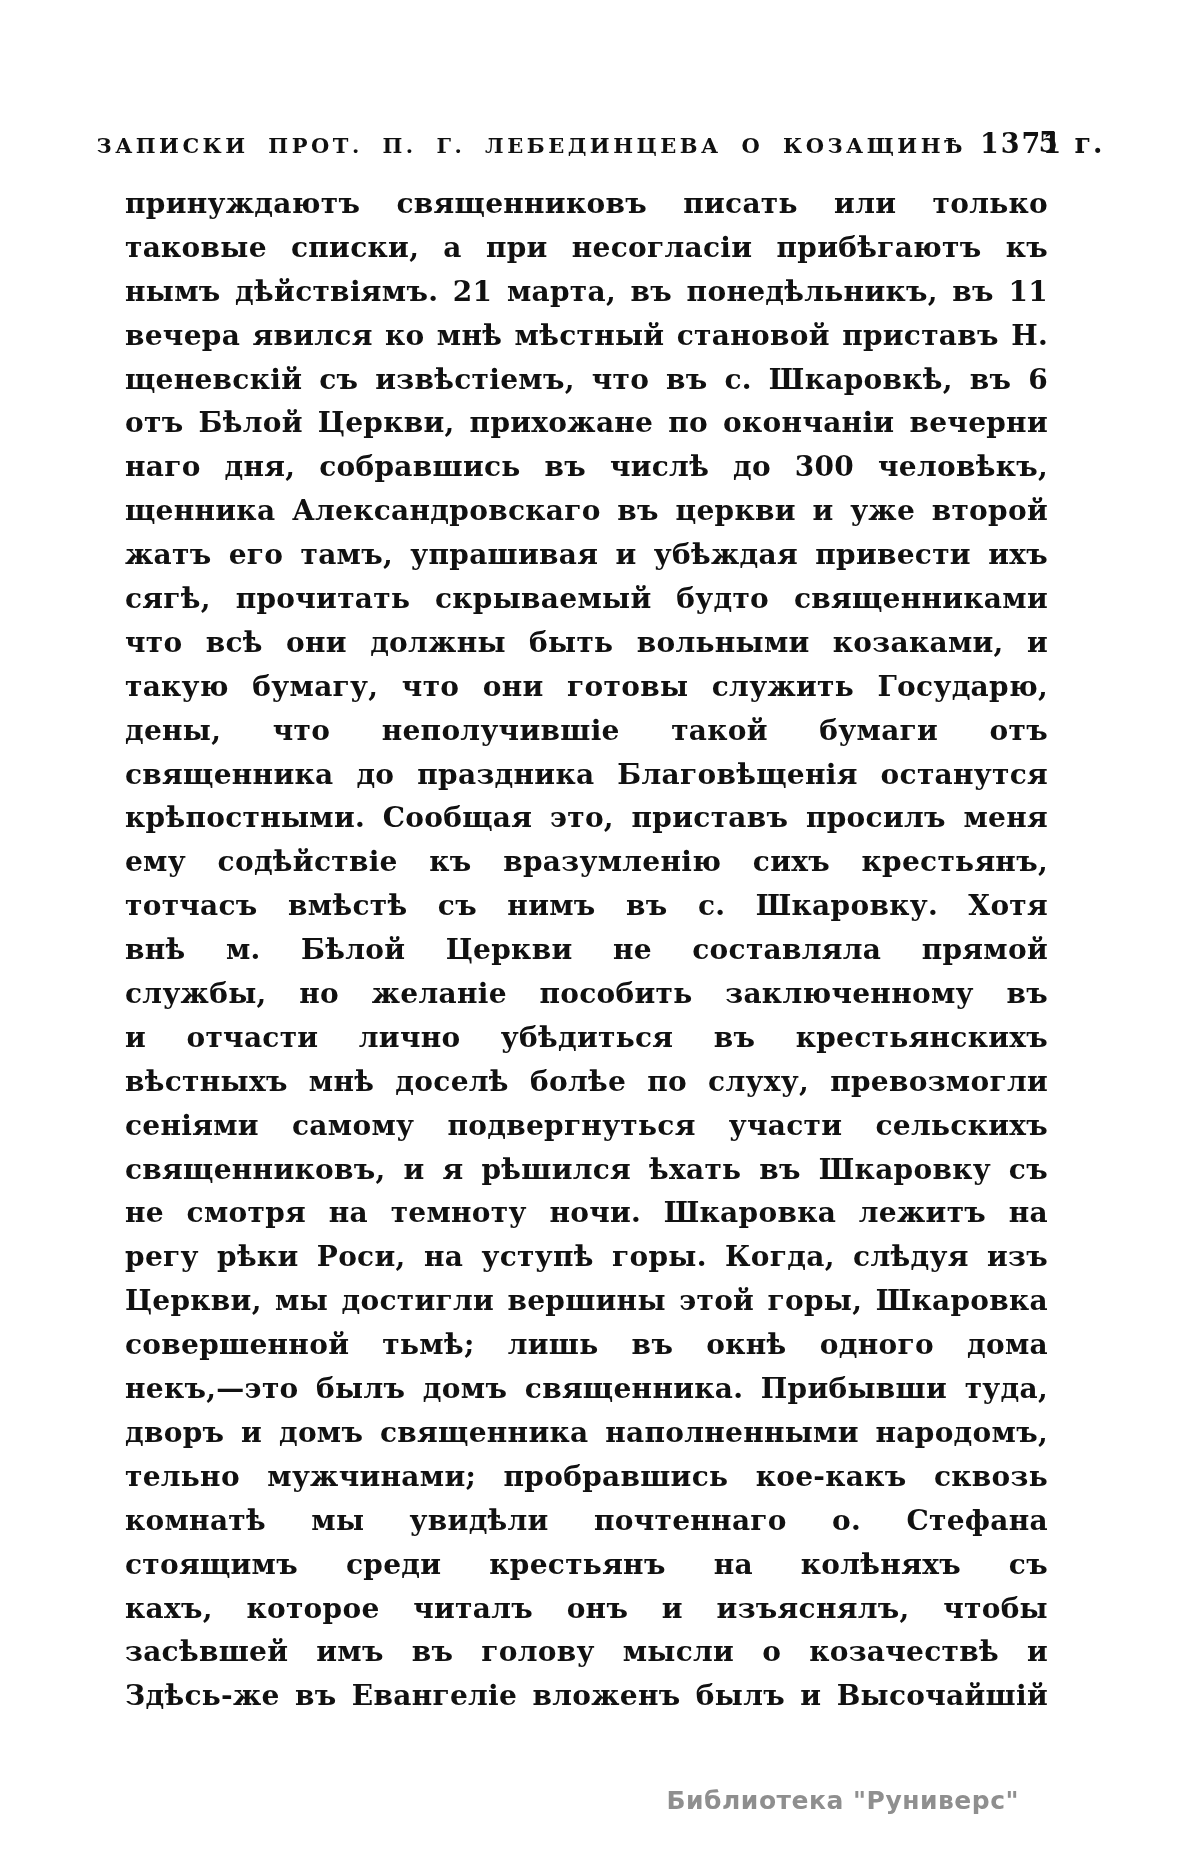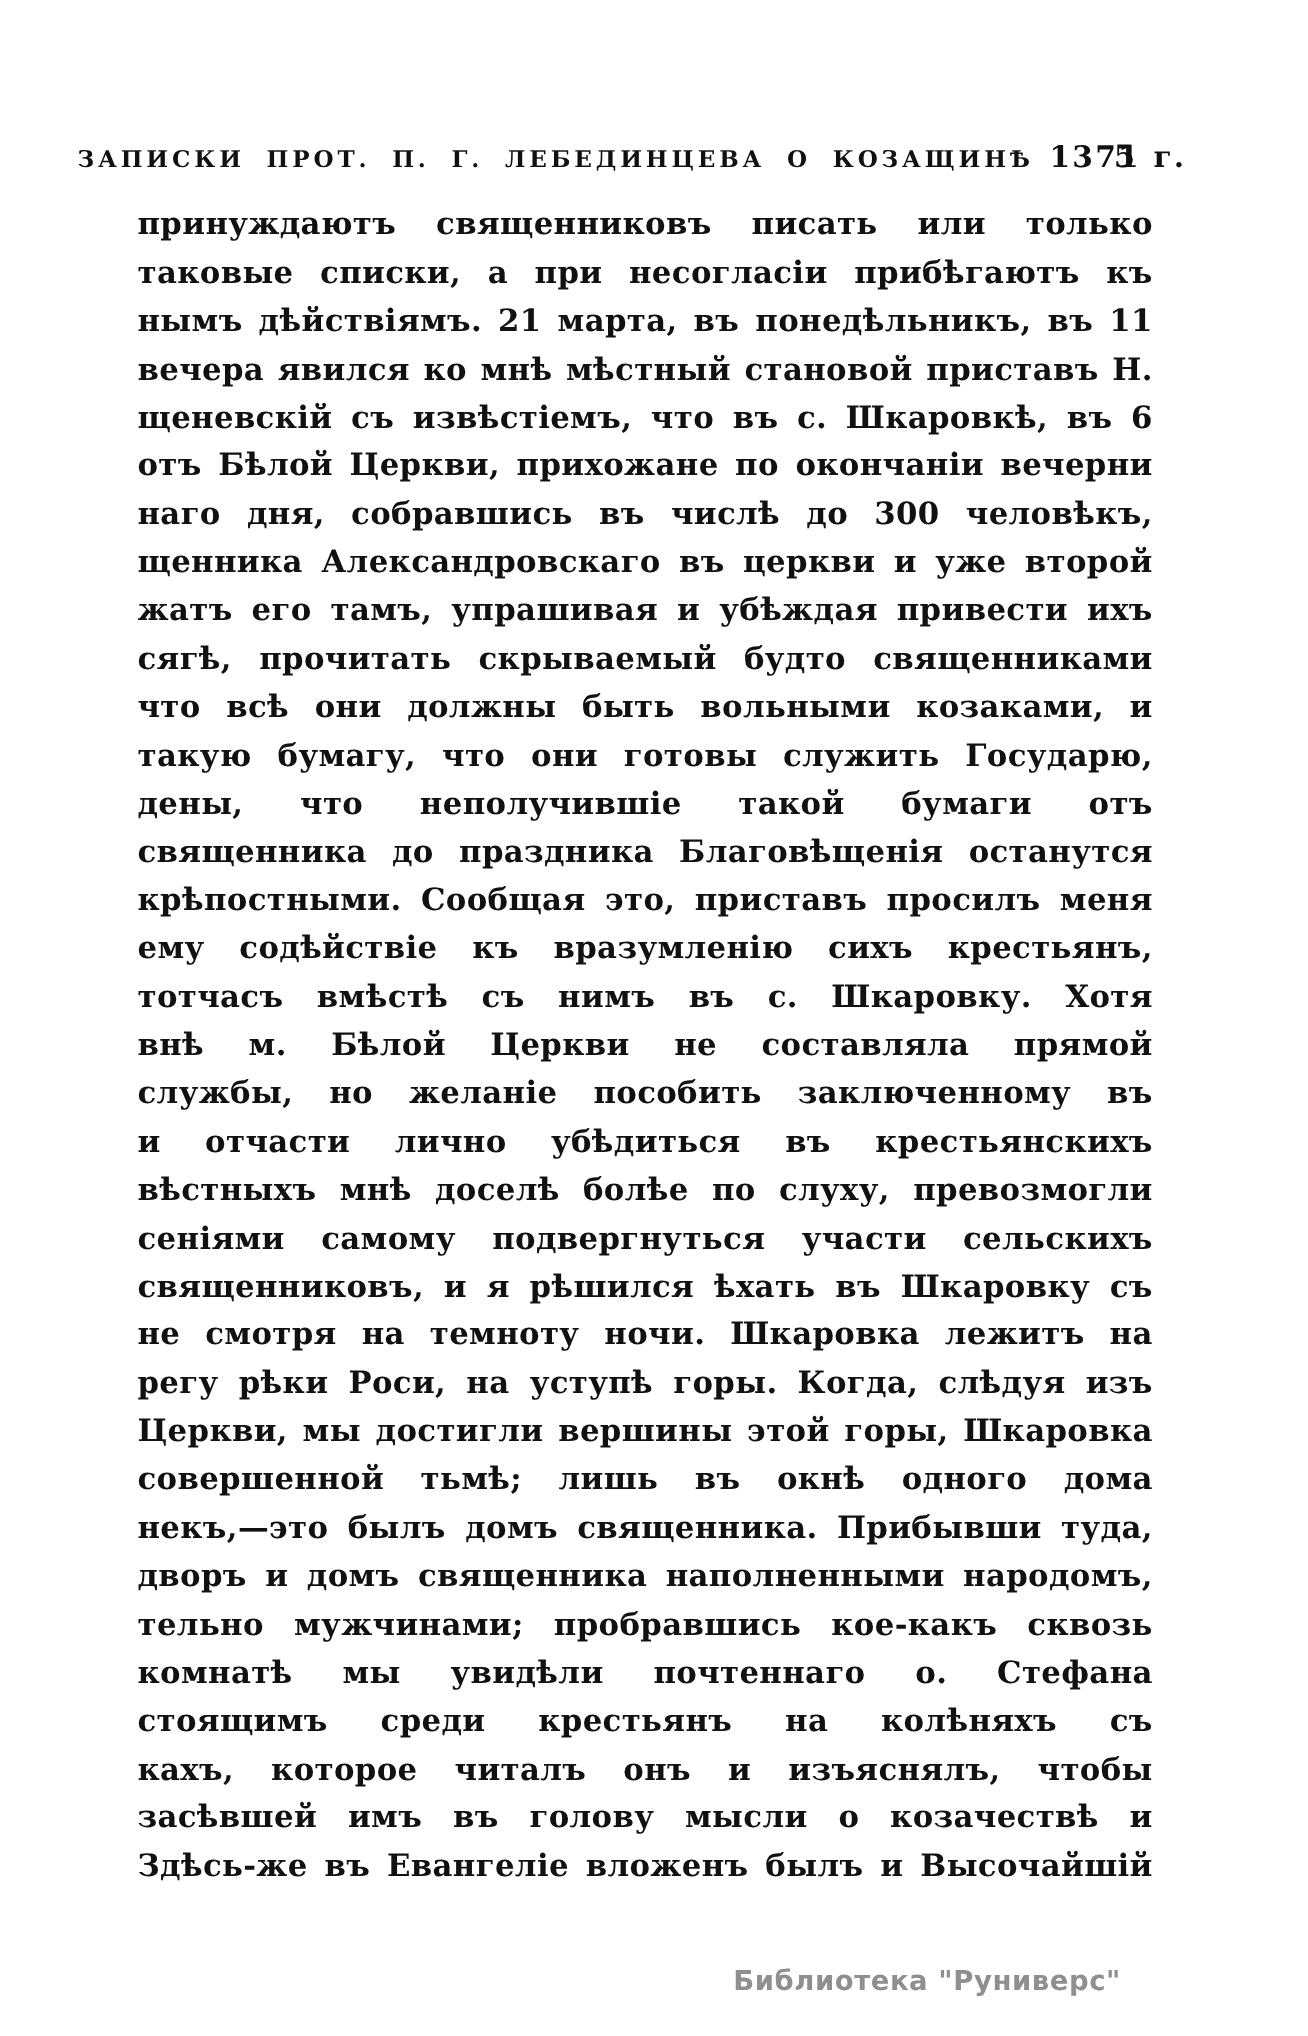--- a/index.html
+++ b/index.html
@@ -8,21 +8,21 @@
     width: 1189px;
     height: 1851px;
     background: #ffffff;
     font-family: "DejaVu Serif", serif;
     color: #111111;
     overflow: hidden;
   }
   .header {
     position: absolute;
     top: 128px;
-    left: 113px;
+    left: 139px;
     width: 923px;
     height: 42px;
     text-align: right;
   }
   .header-title {
     display: flex;
     justify-content: center;
     align-items: baseline;
     gap: 14px;
     width: 100%;

